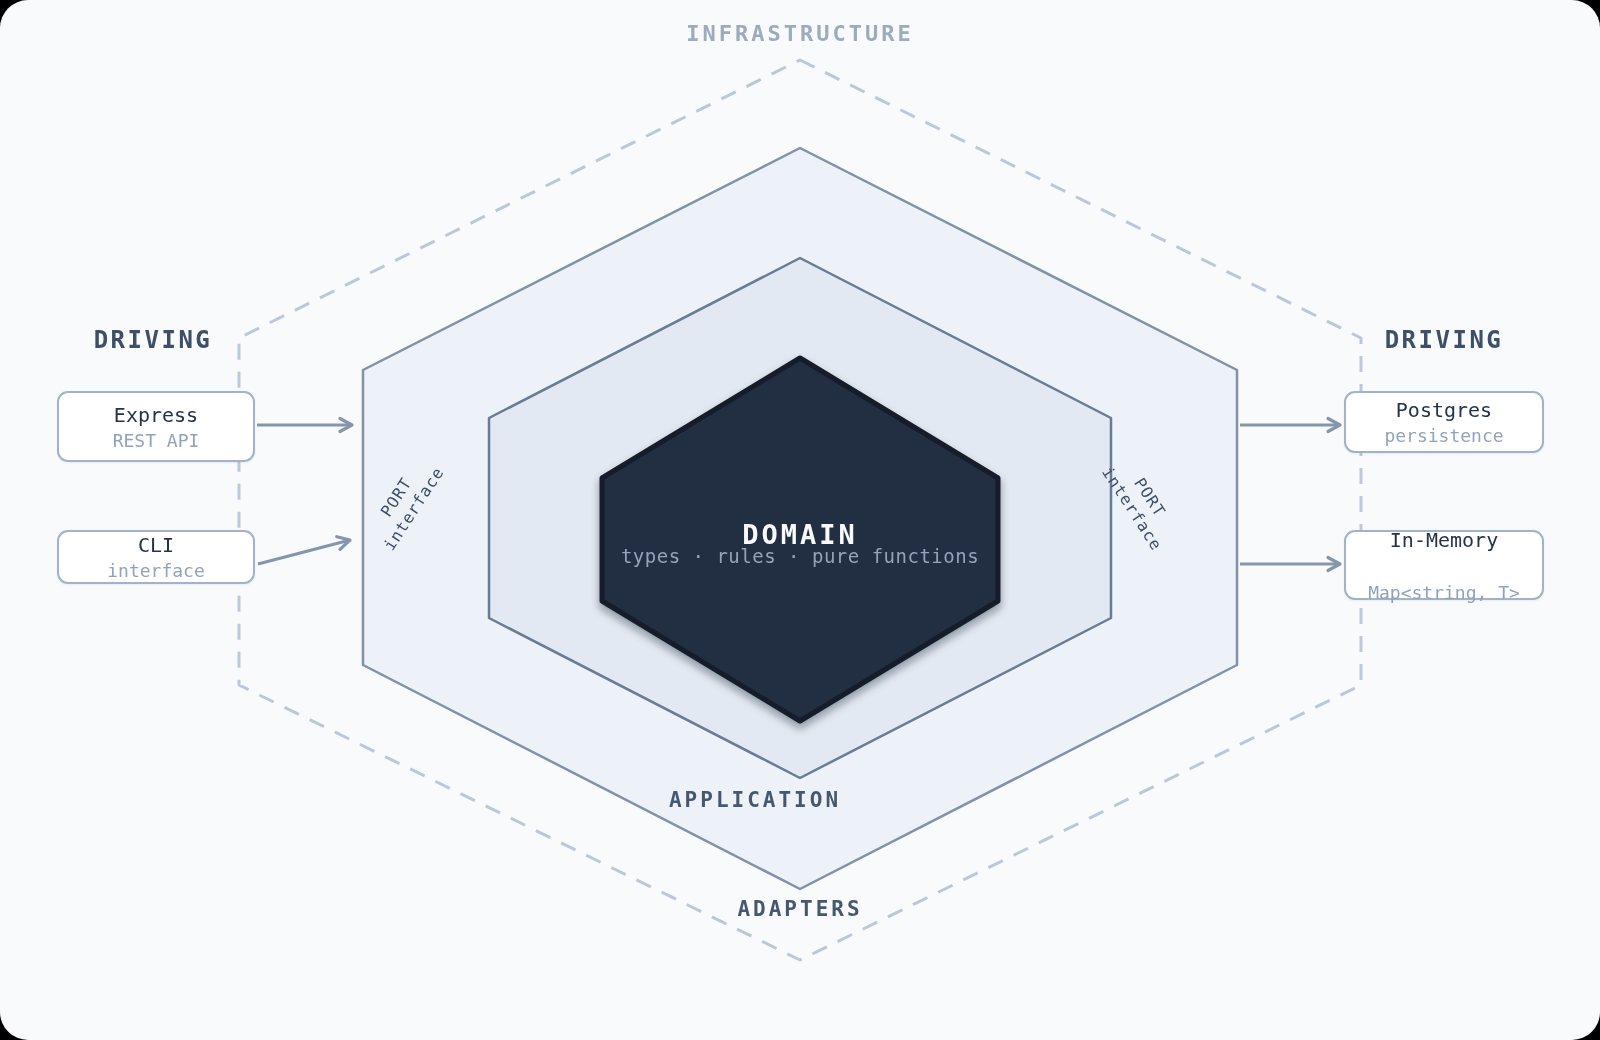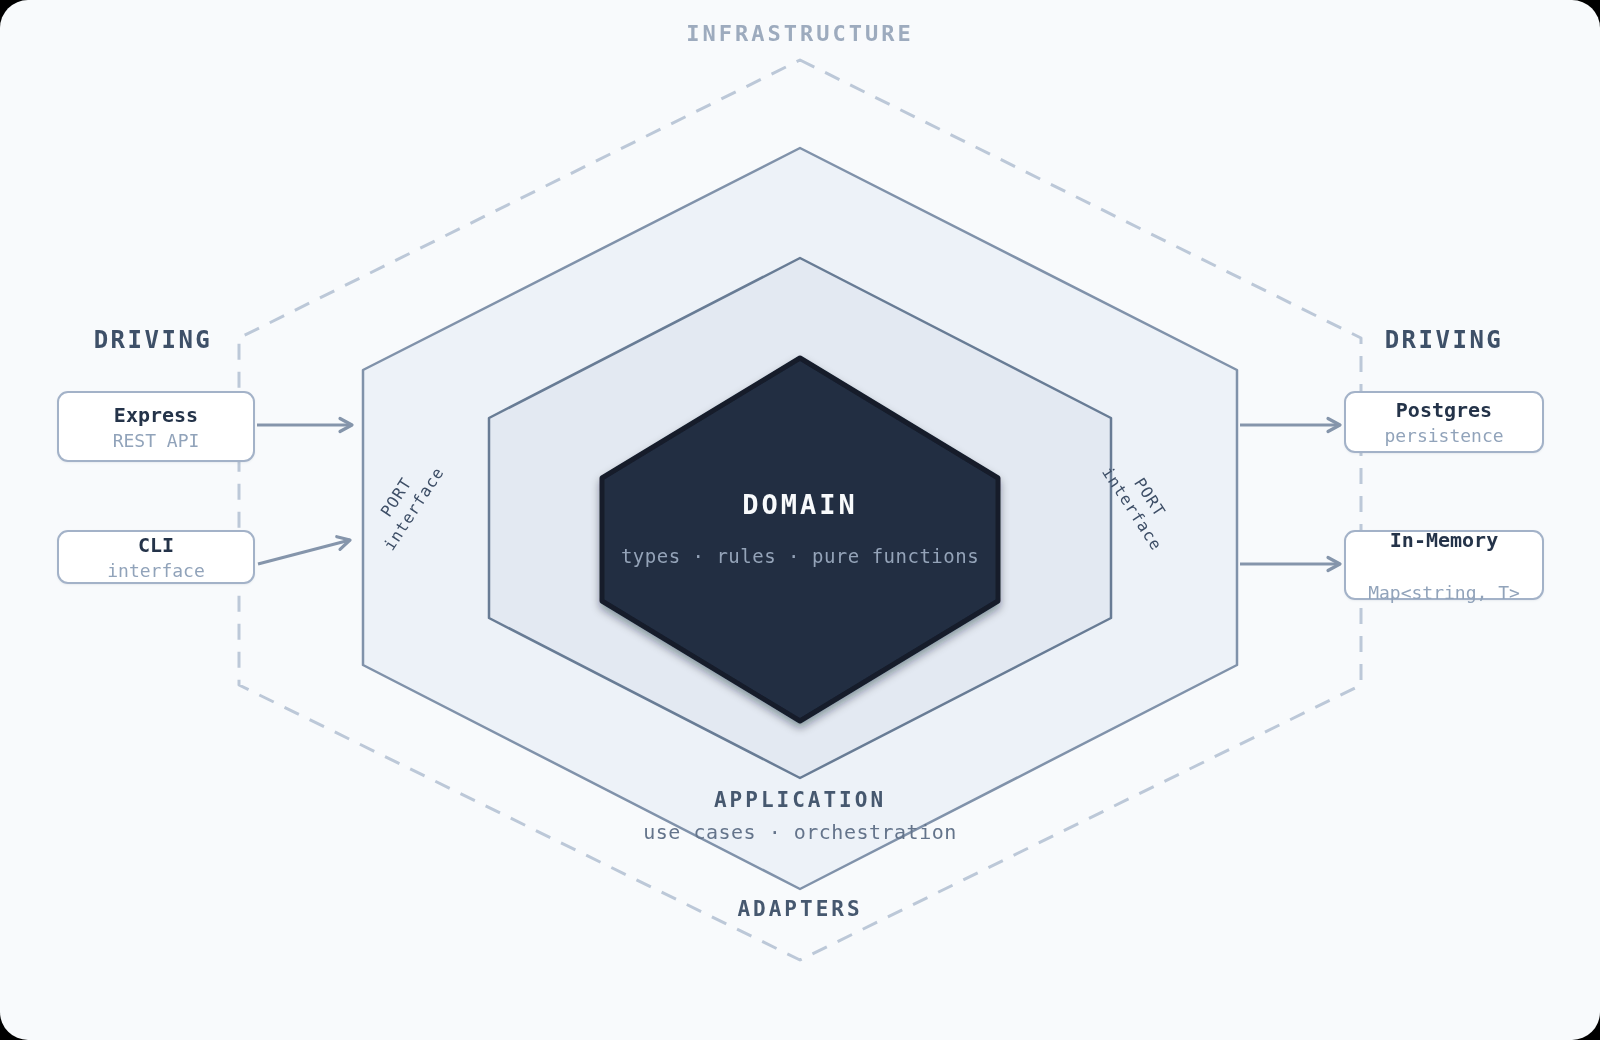--- a/index.html
+++ b/index.html
@@ -32,21 +32,21 @@
   .adapter-box{
     position:absolute;
     background:#ffffff;
     border:2px solid #a3b2c8;
     border-radius:11px;
     display:flex;flex-direction:column;align-items:center;justify-content:center;
     gap:1px;
     box-shadow:0 1px 2px rgba(100,116,139,.10);
     box-sizing:border-box;
   }
-  .box-title{font-weight:bold;font-size:20px;color:#243349;line-height:26px;}
+  .box-title{font-weight:normal;font-size:20px;color:#243349;line-height:26px;}
   .box-sub{font-size:18px;color:#91a3ba;line-height:23px;}
 
   .caption{font-style:italic;font-size:20px;color:#94a1b3;}
 </style>
 </head>
 <body>
 
 <div class="card">
 
   <svg viewBox="0 0 1600 1040" width="1600" height="1040">
@@ -68,26 +68,25 @@
     <polygon points="800,358 998,478 998,601 800,721 602,601 602,478" fill="#232f42" stroke="#131c2b" stroke-width="5" stroke-linejoin="round" filter="url(#domain-shadow)"></polygon>
 
     <line x1="257" y1="425" x2="352" y2="425" stroke="#8595ab" stroke-width="3.2" marker-end="url(#chevron)"></line>
     <line x1="258" y1="564" x2="350" y2="540" stroke="#8595ab" stroke-width="3.2" marker-end="url(#chevron)"></line>
     <line x1="1240" y1="425" x2="1340" y2="425" stroke="#8595ab" stroke-width="3.2" marker-end="url(#chevron)"></line>
     <line x1="1240" y1="564" x2="1340" y2="564" stroke="#8595ab" stroke-width="3.2" marker-end="url(#chevron)"></line>
   </svg>
 
   <div class="abs infra-label" style="left:800px;top:33px;">INFRASTRUCTURE</div>
 
-  <div class="abs layer-label" style="left:800px;top:800px;">APPLICATION</div>
-  <div class="abs layer-sub" style="left:800px;top:832px;">use cases · orchestration</div>
+  <div class="abs layer-label" style="left:755px;top:800px;">APPLICATION</div>
 
   <div class="abs layer-label" style="left:800px;top:909px;">ADAPTERS</div>
 
-  <div class="abs domain-title" style="left:800px;top:504px;">DOMAIN</div>
+  <div class="abs domain-title" style="left:800px;top:534px;">DOMAIN</div>
   <div class="abs domain-sub" style="left:800px;top:556px;">types · rules · pure functions</div>
 
   <div class="abs side-label" style="left:153px;top:340px;">DRIVING</div>
   <div class="abs side-label" style="left:1444px;top:340px;">DRIVING</div>
 
   <div class="abs port-label port-left" style="left:405px;top:503px;">
     <div>PORT</div>
     <div>interface</div>
   </div>
   <div class="abs port-label port-right" style="left:1141px;top:503px;">

